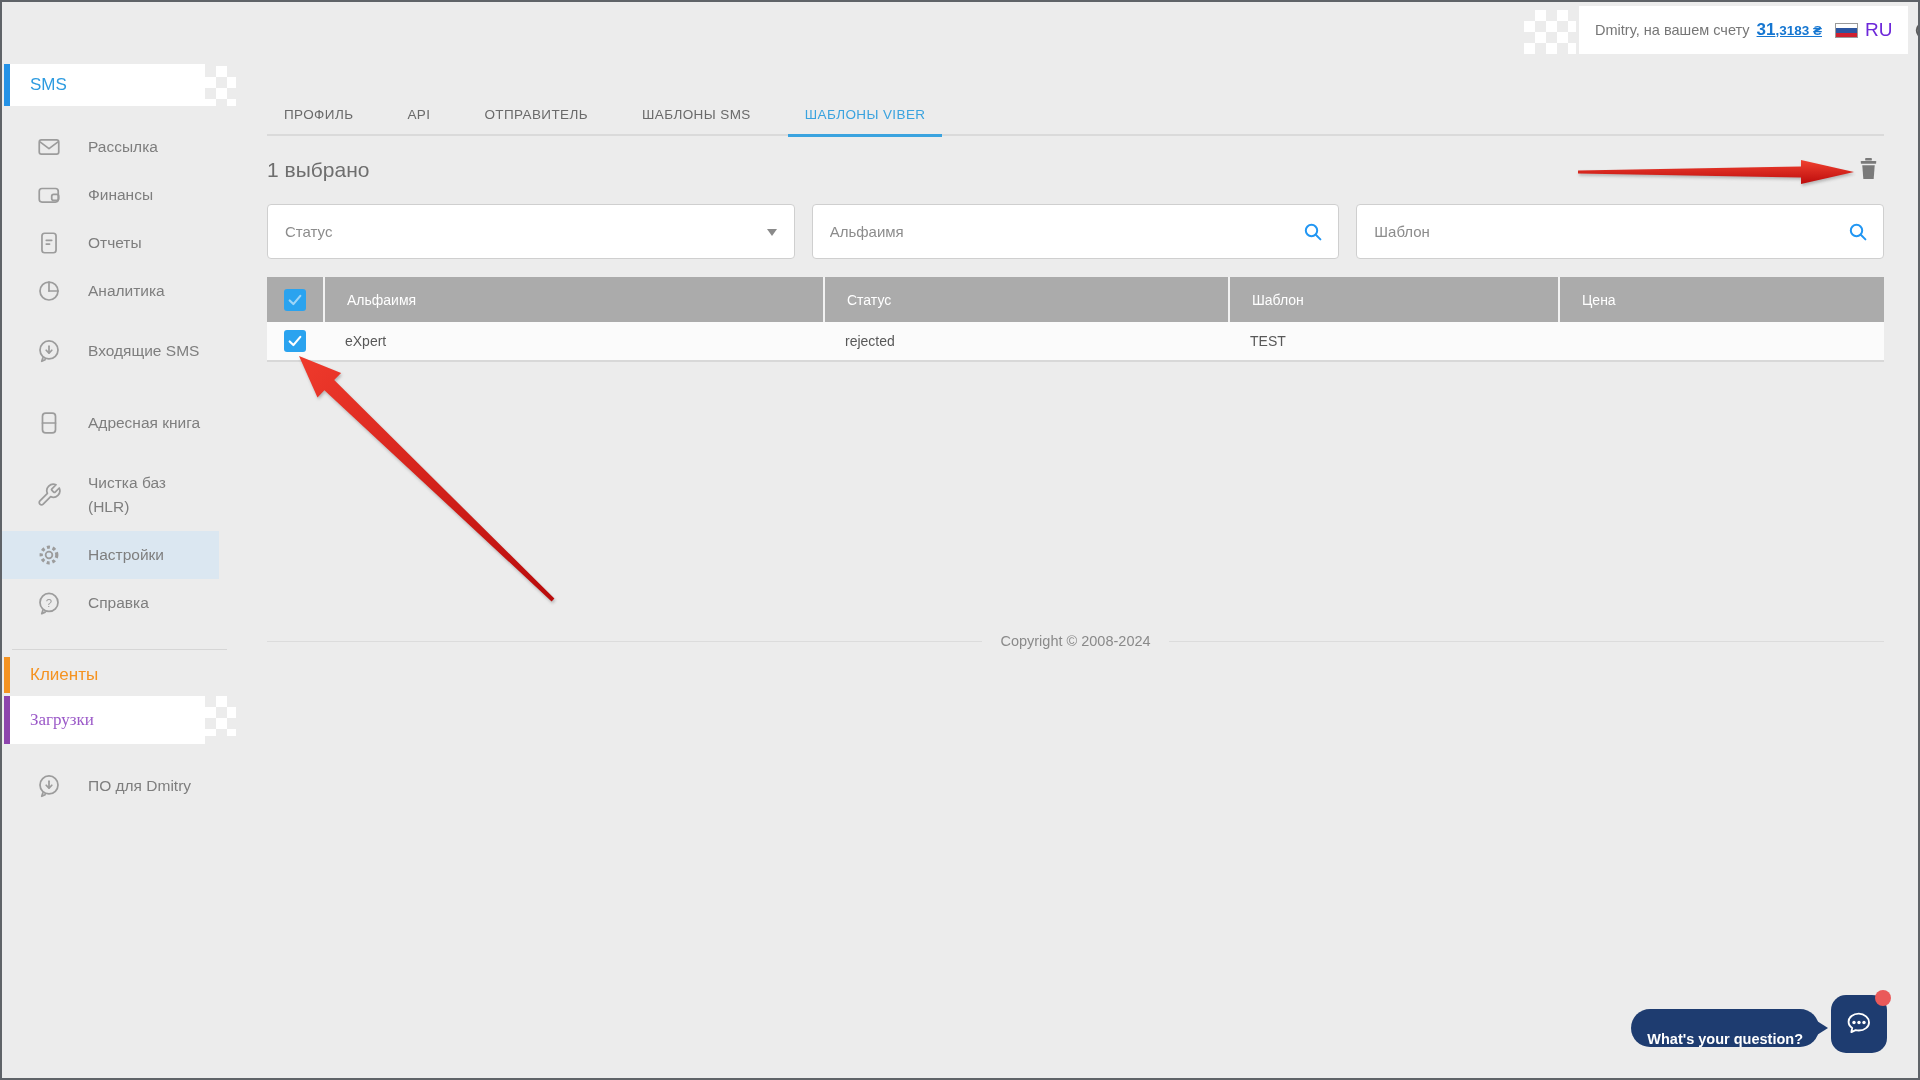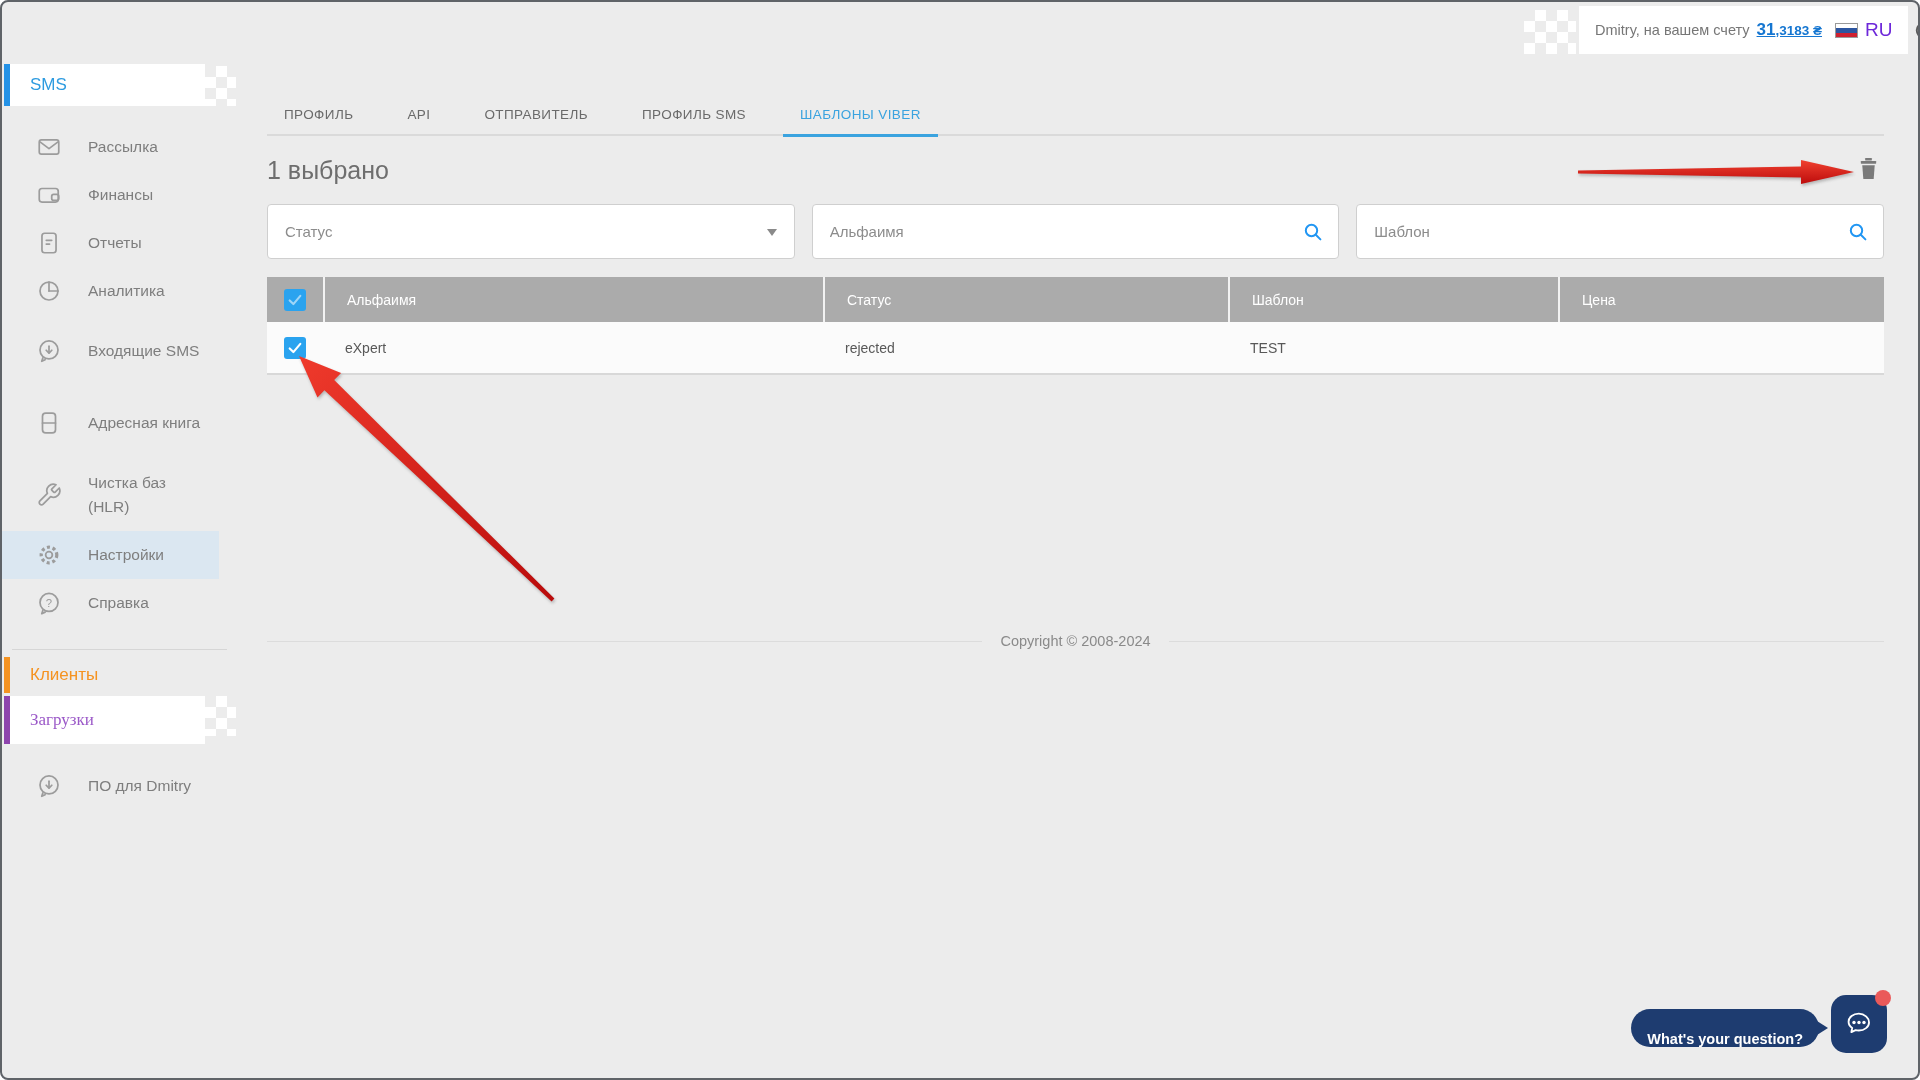--- a/index.html
+++ b/index.html
@@ -1,20 +1,20 @@
 <!DOCTYPE html>
 <html><head>
 <meta charset="utf-8">
 <style>
   * { margin:0; padding:0; box-sizing:border-box; }
   html,body { width:1920px; height:1080px; background:#fff; }
   body { font-family:"Liberation Sans", sans-serif; }
   .screen {
     position:relative; width:1920px; height:1080px;
-    background:#ececec; border:2px solid #5f6368; border-radius:8px; overflow:hidden;
+    background:#ececec; border:2px solid #5f6368; border-radius:0; overflow:hidden;
   }
   
   .checker {
     position:absolute;
     background-image:conic-gradient(#fff 25%, transparent 0 50%, #fff 0 75%, transparent 0);
     background-size:22px 22px;
   }
   
   .usercard {
     position:absolute; left:1577px; top:4px; width:329px; height:48px;
@@ -59,38 +59,38 @@
     position:absolute; left:32px; right:34px; top:96px; height:38px;
     border-bottom:2px solid #dadada; display:flex; align-items:flex-end;
   }
   .tab {
     font-size:13.5px; letter-spacing:.4px; color:#6a6a6a; padding:0 17px 12px 17px;
     margin-right:20px; cursor:pointer; border-bottom:3px solid transparent; margin-bottom:-2.5px;
     background:none; border-top:none; border-left:none; border-right:none; font-family:inherit;
   }
   .tab.active { color:#3aa3df; border-bottom-color:#3aa3df; }
   .toolbar { position:absolute; left:32px; right:34px; top:146px; height:44px; }
-  .selected-count { font-size:25px; color:#6e6e6e; line-height:44px; }
+  .selected-count { font-size:21px; color:#6e6e6e; line-height:44px; }
   .trash-btn { position:absolute; right:4px; top:8px; background:none; border:none; cursor:pointer; }
   .filters { position:absolute; left:32px; right:34px; top:202px; height:55px;
     display:grid; grid-template-columns:1fr 1fr 1fr; gap:17px; }
   .filter-box { position:relative; background:#fff; border:1px solid #cfcfcf; border-radius:4px; }
   .filter-box input {
     width:100%; height:100%; border:none; outline:none; background:transparent;
     font-size:15px; color:#555; padding:0 44px 0 17px; font-family:inherit; border-radius:4px;
   }
   .filter-box input::placeholder { color:#8c8c8c; opacity:1; }
   .caret { position:absolute; right:17px; top:24px; width:0; height:0;
     border-left:5.5px solid transparent; border-right:5.5px solid transparent; border-top:7px solid #8a8a8a; }
   .fsearch { position:absolute; right:13px; top:15px; }
   
   .tbl { position:absolute; left:32px; right:34px; top:275px; }
   .trow { display:flex; width:100%; }
   .thead { background:#ababab; height:45px; }
-  .tbody-row { background:#fbfbfb; height:53px; border-bottom:2px solid #d8d8d8; }
+  .tbody-row { background:#fbfbfb; height:40px; border-bottom:2px solid #d8d8d8; }
   .tcell { display:flex; align-items:center; padding-left:22px; font-size:14px; }
   .thead .tcell { color:#fff; }
   .tbody-row .tcell { color:#585858; }
   .c0 { width:56px; padding-left:0; justify-content:center; }
   .c1 { width:500px; }
   .c2 { width:405px; }
   .c3 { width:330px; }
   .c4 { flex:1; }
   .thead .c1,.thead .c2,.thead .c3,.thead .c4 { border-left:2px solid #f2f2f2; }
   .cbx { width:22px; height:22px; border-radius:3px; background:#2aa3ef; border:none; cursor:pointer;
@@ -257,21 +257,21 @@
       <span class="lbl">ПО для Dmitry</span>
     </div>
   </aside>
 
   <main class="content">
 
     <div class="tabsrow">
       <button class="tab">ПРОФИЛЬ</button>
       <button class="tab">API</button>
       <button class="tab">ОТПРАВИТЕЛЬ</button>
-      <button class="tab">ПРОФИЛЬ SMS</button>
+      <button class="tab">ШАБЛОНЫ SMS</button>
       <button class="tab active">ШАБЛОНЫ VIBER</button>
     </div>
 
     <div class="toolbar">
       <span class="selected-count">1 выбрано</span>
       <button class="trash-btn">
         <svg width="23" height="25" viewBox="0 0 24 26">
           <g fill="#7a7a7a">
               <rect x="8.5" y="2" width="7" height="2.6" rx="0.5"></rect>
               <rect x="4" y="5.2" width="16" height="2.8" rx="0.5"></rect>

